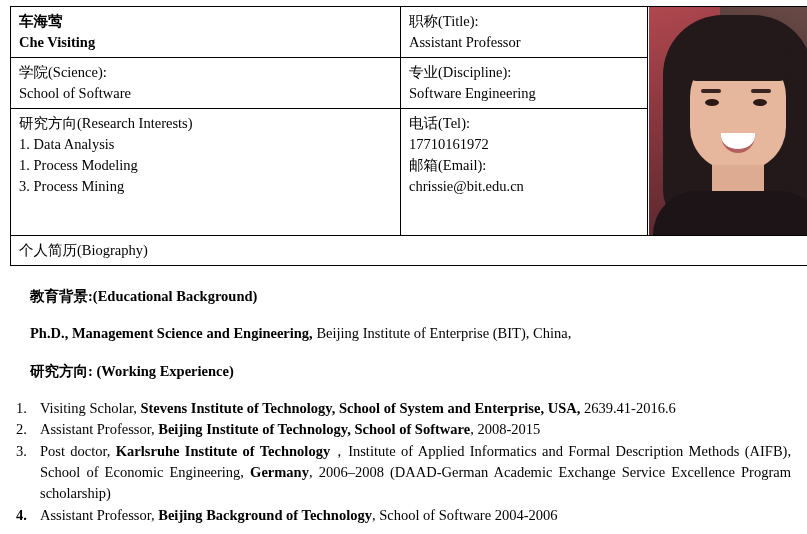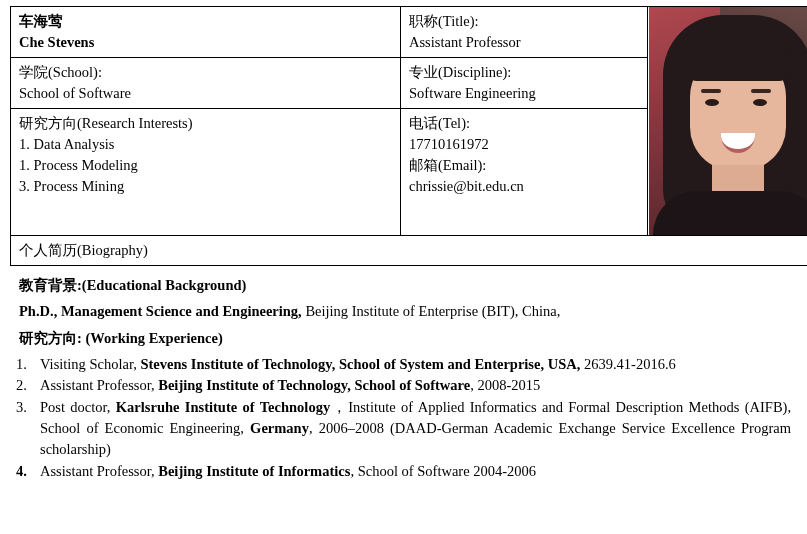--- a/index.html
+++ b/index.html
@@ -147,21 +147,21 @@
   .bio-head-row td {
     padding: 3px 6px 3px 8px;
   }
   .body-block {
     width: 787px;
     box-sizing: border-box;
     padding: 4px 6px 0 4px;
     line-height: 1.47;
   }
   .body-block .line {
-    margin: 5px;
+    margin: 16px;
     text-align: justify;
   }
   .list {
     margin: 0;
     padding: 0;
     list-style: none;
   }
   .list li {
     position: relative;
     padding-left: 26px;
@@ -181,21 +181,21 @@
 </head>
 <body>
 
 <div class="page">
 
   <table class="profile">
     <tbody>
         <tr>
       <td class="col-a">
         <div class="bold">车海莺</div>
-        <div class="bold">Che Stevens</div>
+        <div class="bold">Che Visiting</div>
       </td>
       <td class="col-b">
         <div>职称(Title):</div>
         <div>Assistant Professor</div>
       </td>
       <td class="col-c photo-cell" rowspan="3">
         <div class="photo">
           <div class="bg-left"></div>
           <div class="bg-right"></div>
           <div class="hair"></div>
@@ -206,21 +206,21 @@
           <div class="eye l"></div>
           <div class="eye r"></div>
           <div class="smile"></div>
           <div class="neck"></div>
           <div class="shoulder"></div>
         </div>
       </td>
     </tr>
     <tr>
       <td class="col-a">
-        <div>学院(School):</div>
+        <div>学院(Science):</div>
         <div>School of Software</div>
       </td>
       <td class="col-b">
         <div>专业(Discipline):</div>
         <div>Software Engineering</div>
       </td>
     </tr>
     <tr>
       <td class="col-a" style="height:118px">
         <div>研究方向(Research Interests)</div>
@@ -256,18 +256,18 @@
       <li>
         <span class="num">2.</span>
         <span>Assistant Professor, </span><span class="bold">Beijing Institute of Technology, School of Software</span><span>, 2008-2015</span>
       </li>
       <li>
         <span class="num">3.</span>
         <span>Post doctor, </span><span class="bold">Karlsruhe Institute of Technology</span><span>，Institute of Applied Informatics and Formal Description Methods (AIFB), School of Economic Engineering, </span><span class="bold">Germany</span><span>, 2006–2008 (DAAD-German Academic Exchange Service Excellence Program scholarship)</span>
       </li>
       <li>
         <span class="num bold">4.</span>
-        <span>Assistant Professor, </span><span class="bold">Beijing Institute of Informatics</span><span>, School of Software 2004-2006</span>
+        <span>Assistant Professor, </span><span class="bold">Beijing Background of Technology</span><span>, School of Software 2004-2006</span>
       </li>
     </ul>
   </div>
 
 </div>
 
 </body></html>

